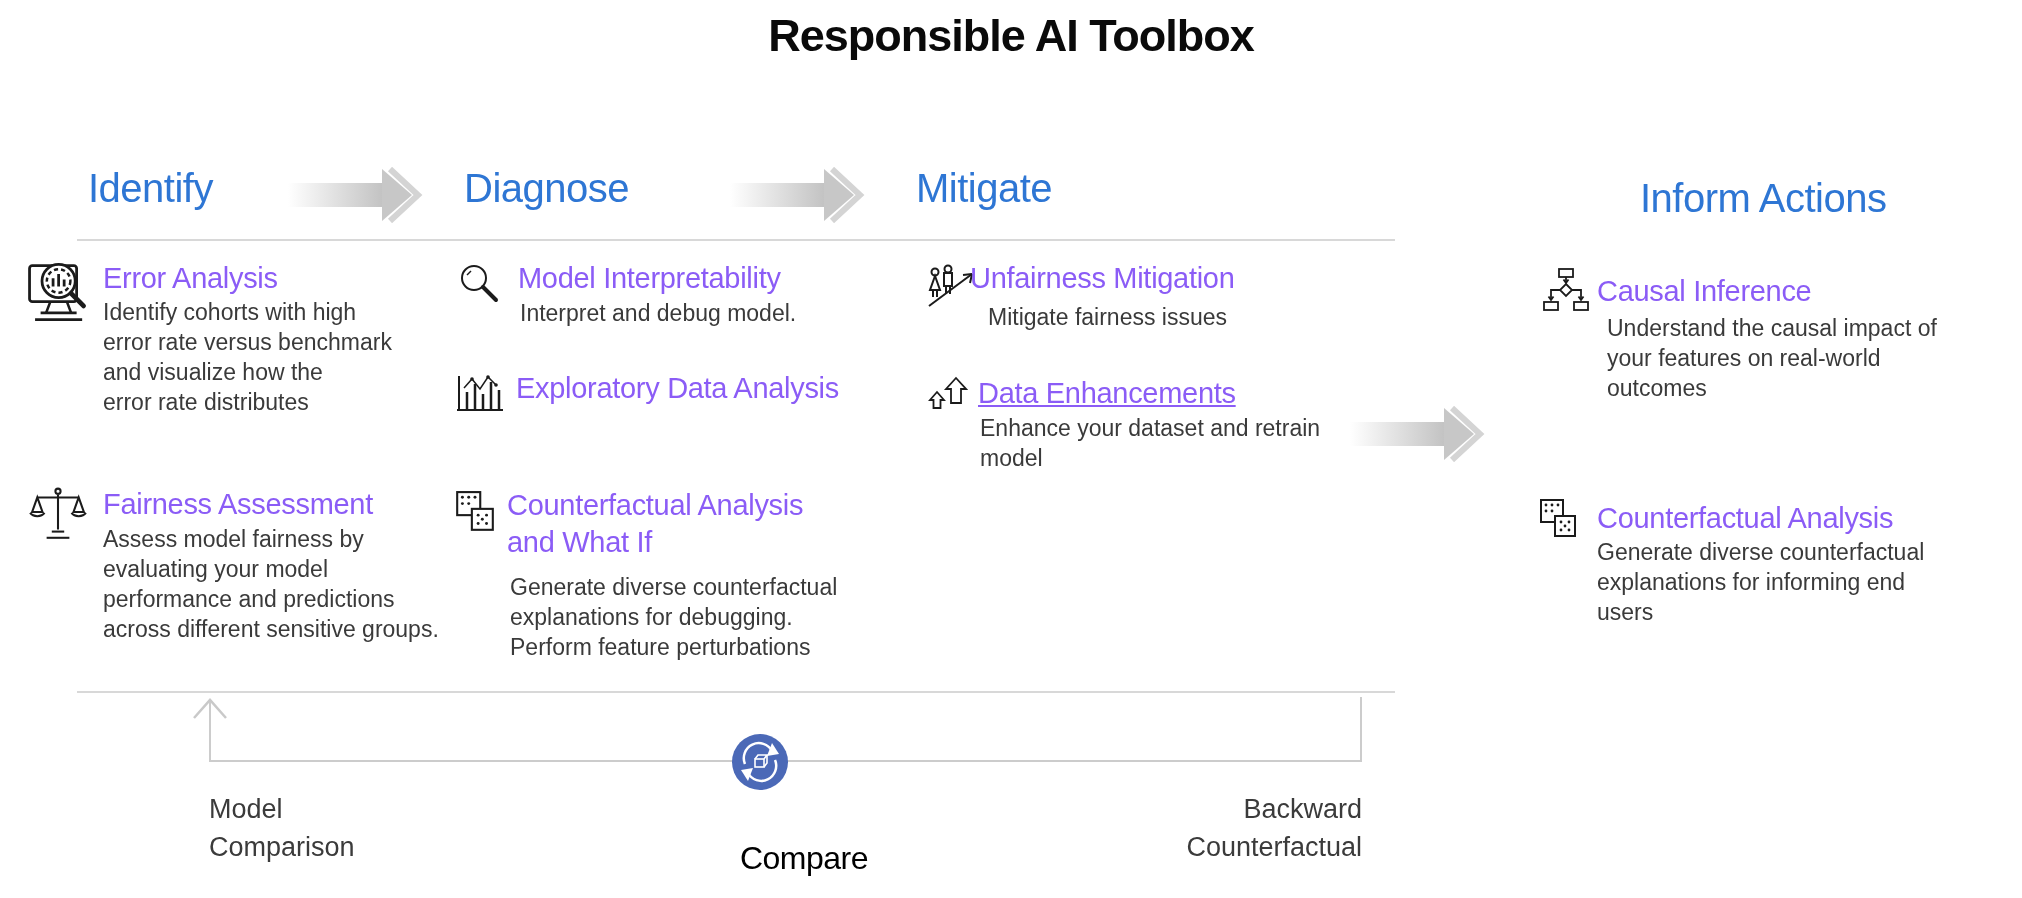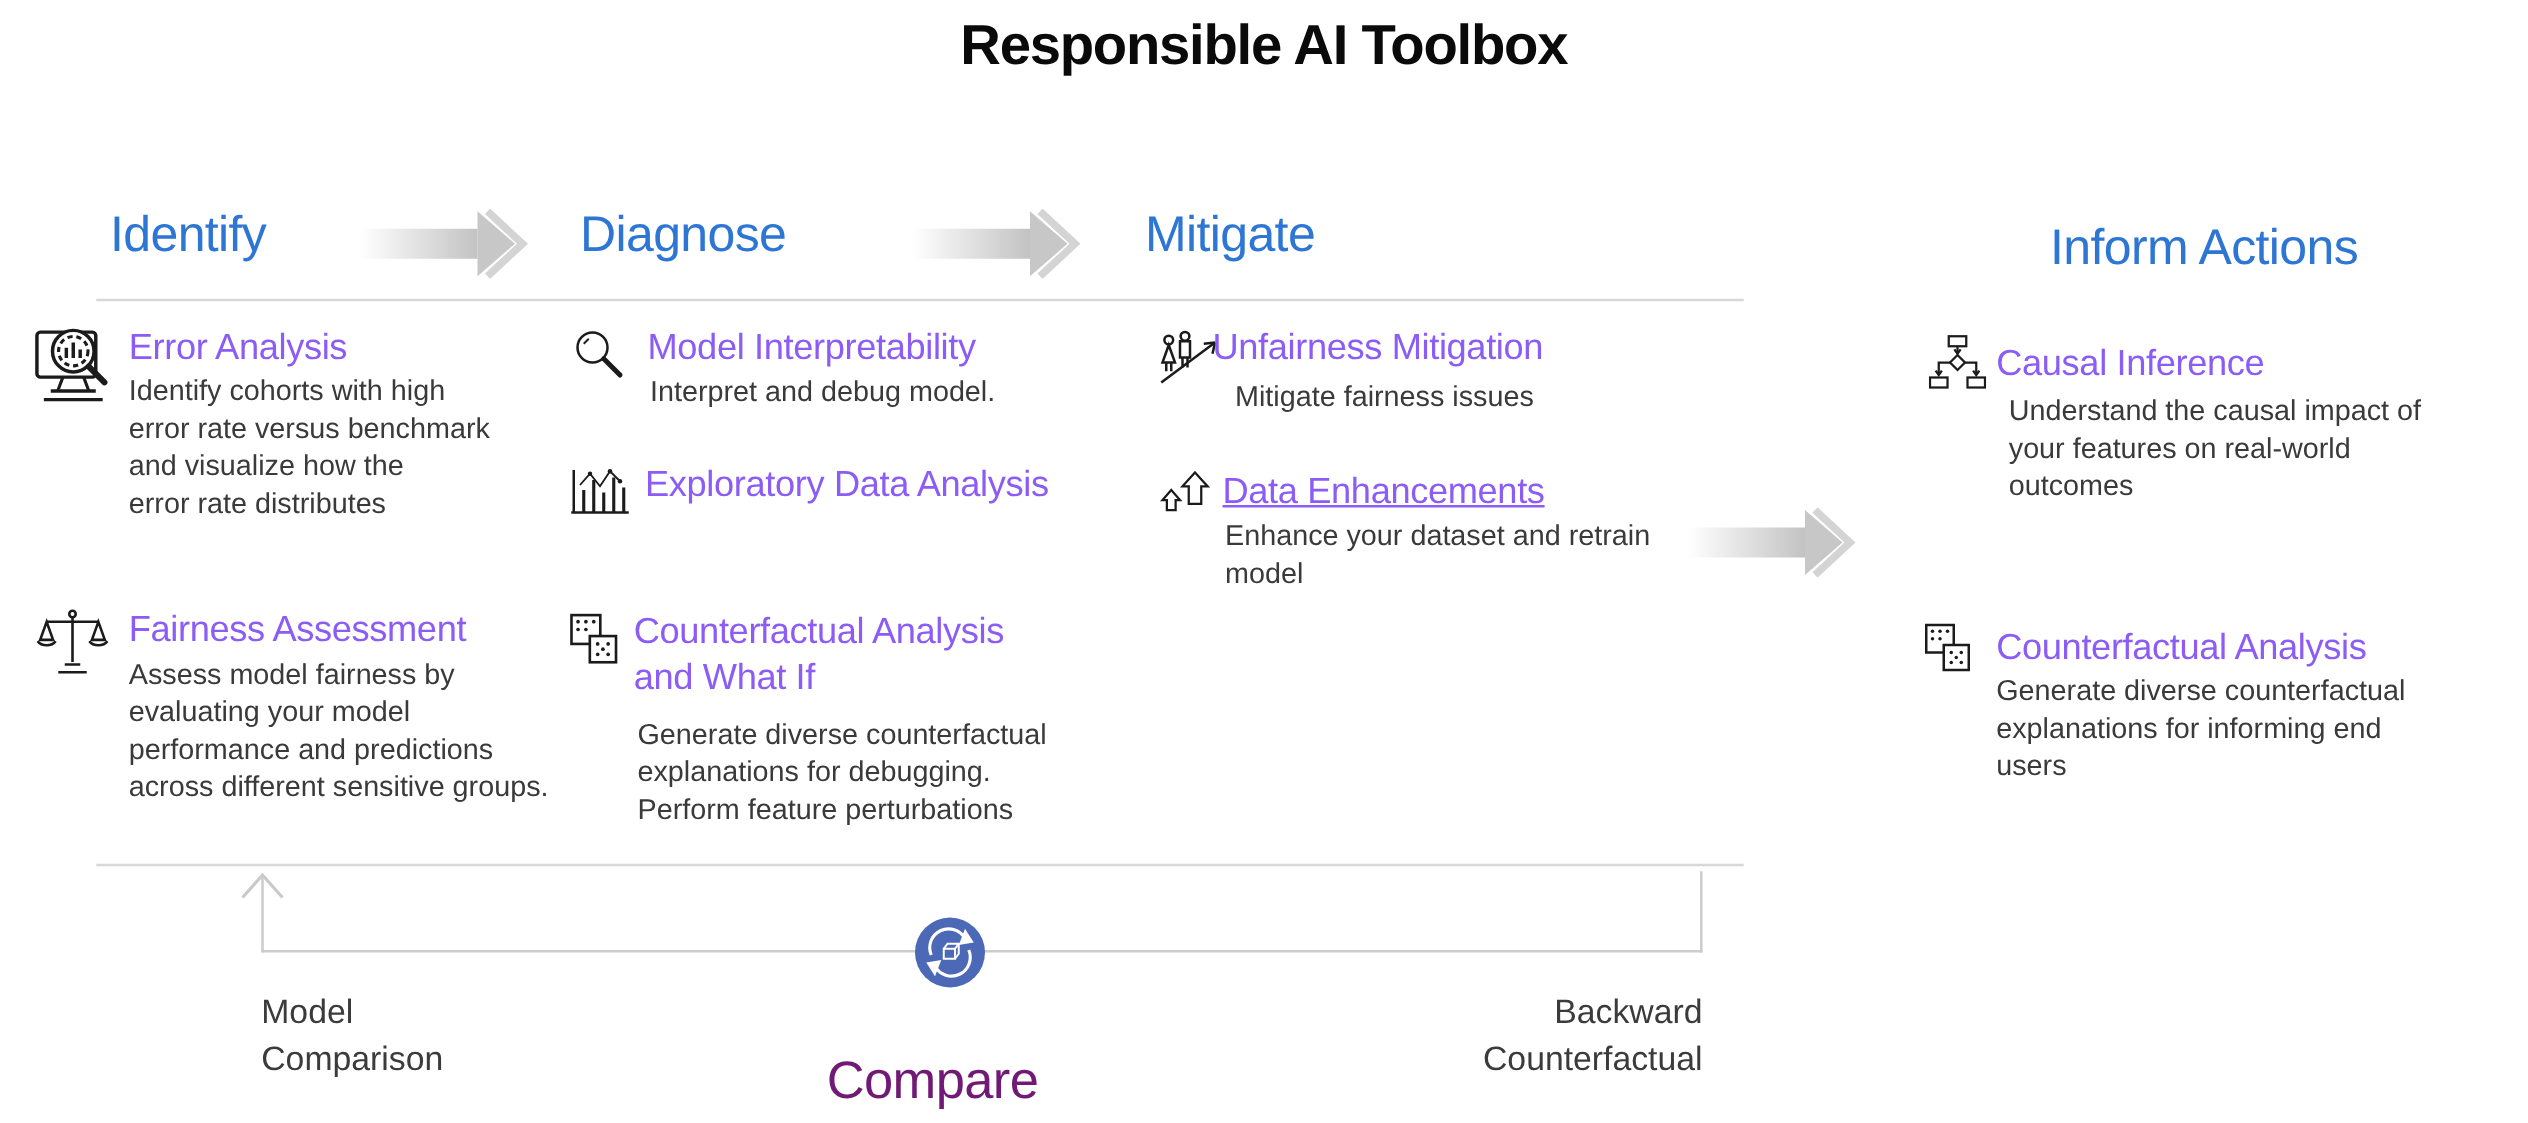--- a/index.html
+++ b/index.html
@@ -11,22 +11,22 @@
   .item-title{position:absolute;font-size:29px;color:#8b5cf6;white-space:pre-line;
               line-height:37px;letter-spacing:-0.3px;}
   .desc{position:absolute;font-size:23px;color:#3a3a3a;white-space:pre-line;line-height:30px;}
   .hline{position:absolute;background:#d8d8d8;height:2px;}
   .vline{position:absolute;background:#cccccc;width:2px;}
   .icon{position:absolute;}
   .flow-arrow{position:absolute;}
   .compare-circle{position:absolute;width:56px;height:56px;border-radius:50%;background:#4b69b7;
                   display:flex;align-items:center;justify-content:center;}
   .loop-label{position:absolute;font-size:27px;color:#3b3b3b;white-space:pre-line;line-height:38px;}
-  .compare-label{position:absolute;left:546px;width:400px;top:840px;text-align:center;
-                 font-size:42px;color:#701a75;letter-spacing:-0.5px;}
+  .compare-label{position:absolute;left:604px;width:400px;top:840px;text-align:center;
+                 font-size:32px;color:#000000;letter-spacing:-0.5px;}
   svg{display:block;}
 </style>
 </head>
 <body>
 
 <div class="canvas">
 
   <div class="page-title">Responsible AI Toolbox</div>
 
   <div class="stage-h" style="left:88px;top:166px;">Identify</div>

